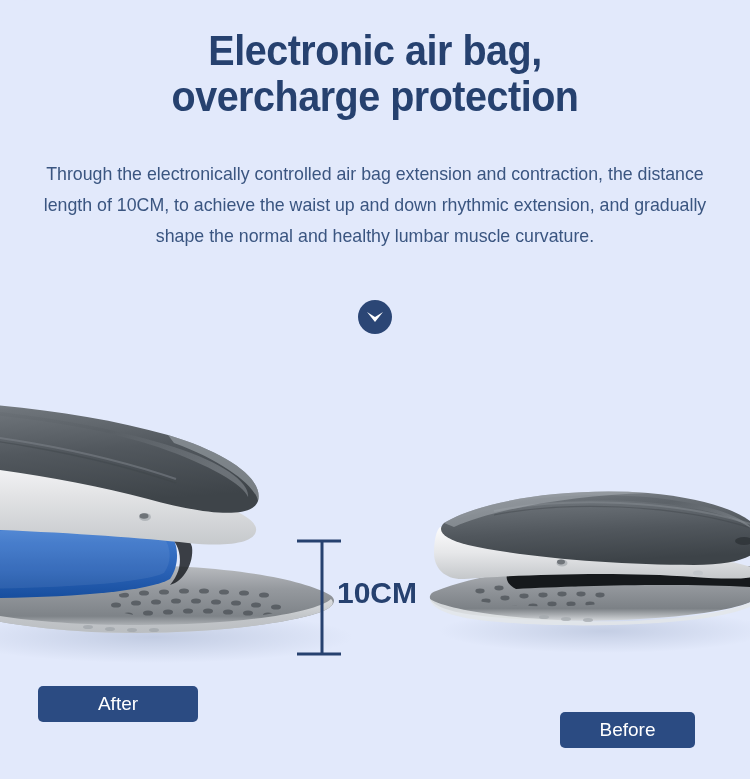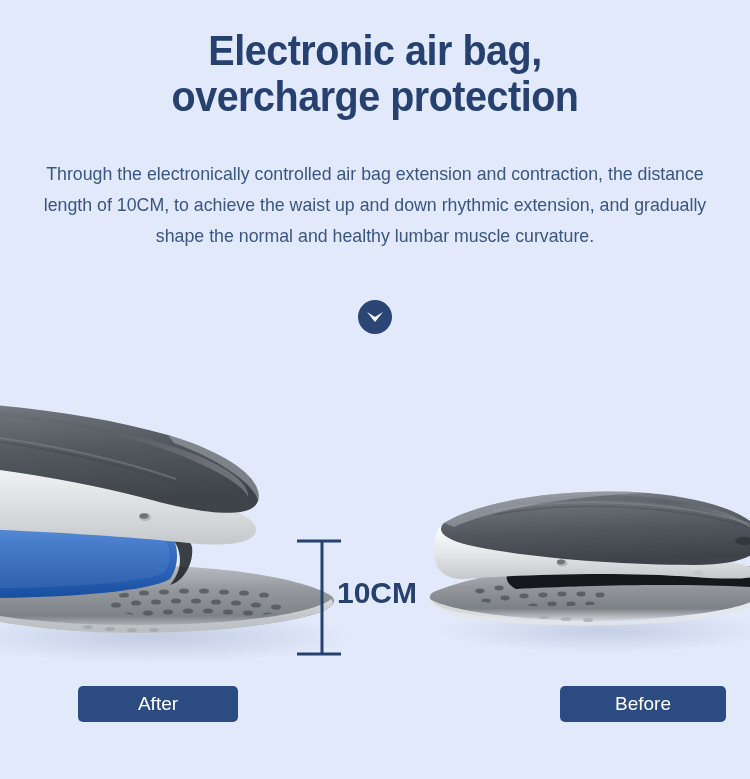--- a/index.html
+++ b/index.html
@@ -114,22 +114,22 @@
     color: #ffffff;
     font-size: 19px;
     display: flex;
     align-items: center;
     justify-content: center;
     border: none;
     padding: 0;
     font-family: "Liberation Sans", sans-serif;
     cursor: pointer;
   }
-  .btn-after  { left: 38px;  top: 686px; width: 160px; margin-left: 40px; }
-  .btn-before { left: 560px; top: 686px; width: 166px; }
+  .btn-after  { left: 38px;  top: 686px; width: 160px; }
+  .btn-before { left: 560px; top: 712px; width: 135px; }
 </style>
 </head>
 <body>
 
 <div class="page">
 
   <div class="headline">
     <span class="hl-line">Electronic air bag,</span>
     <span class="hl-line">overcharge protection</span>
   </div>

